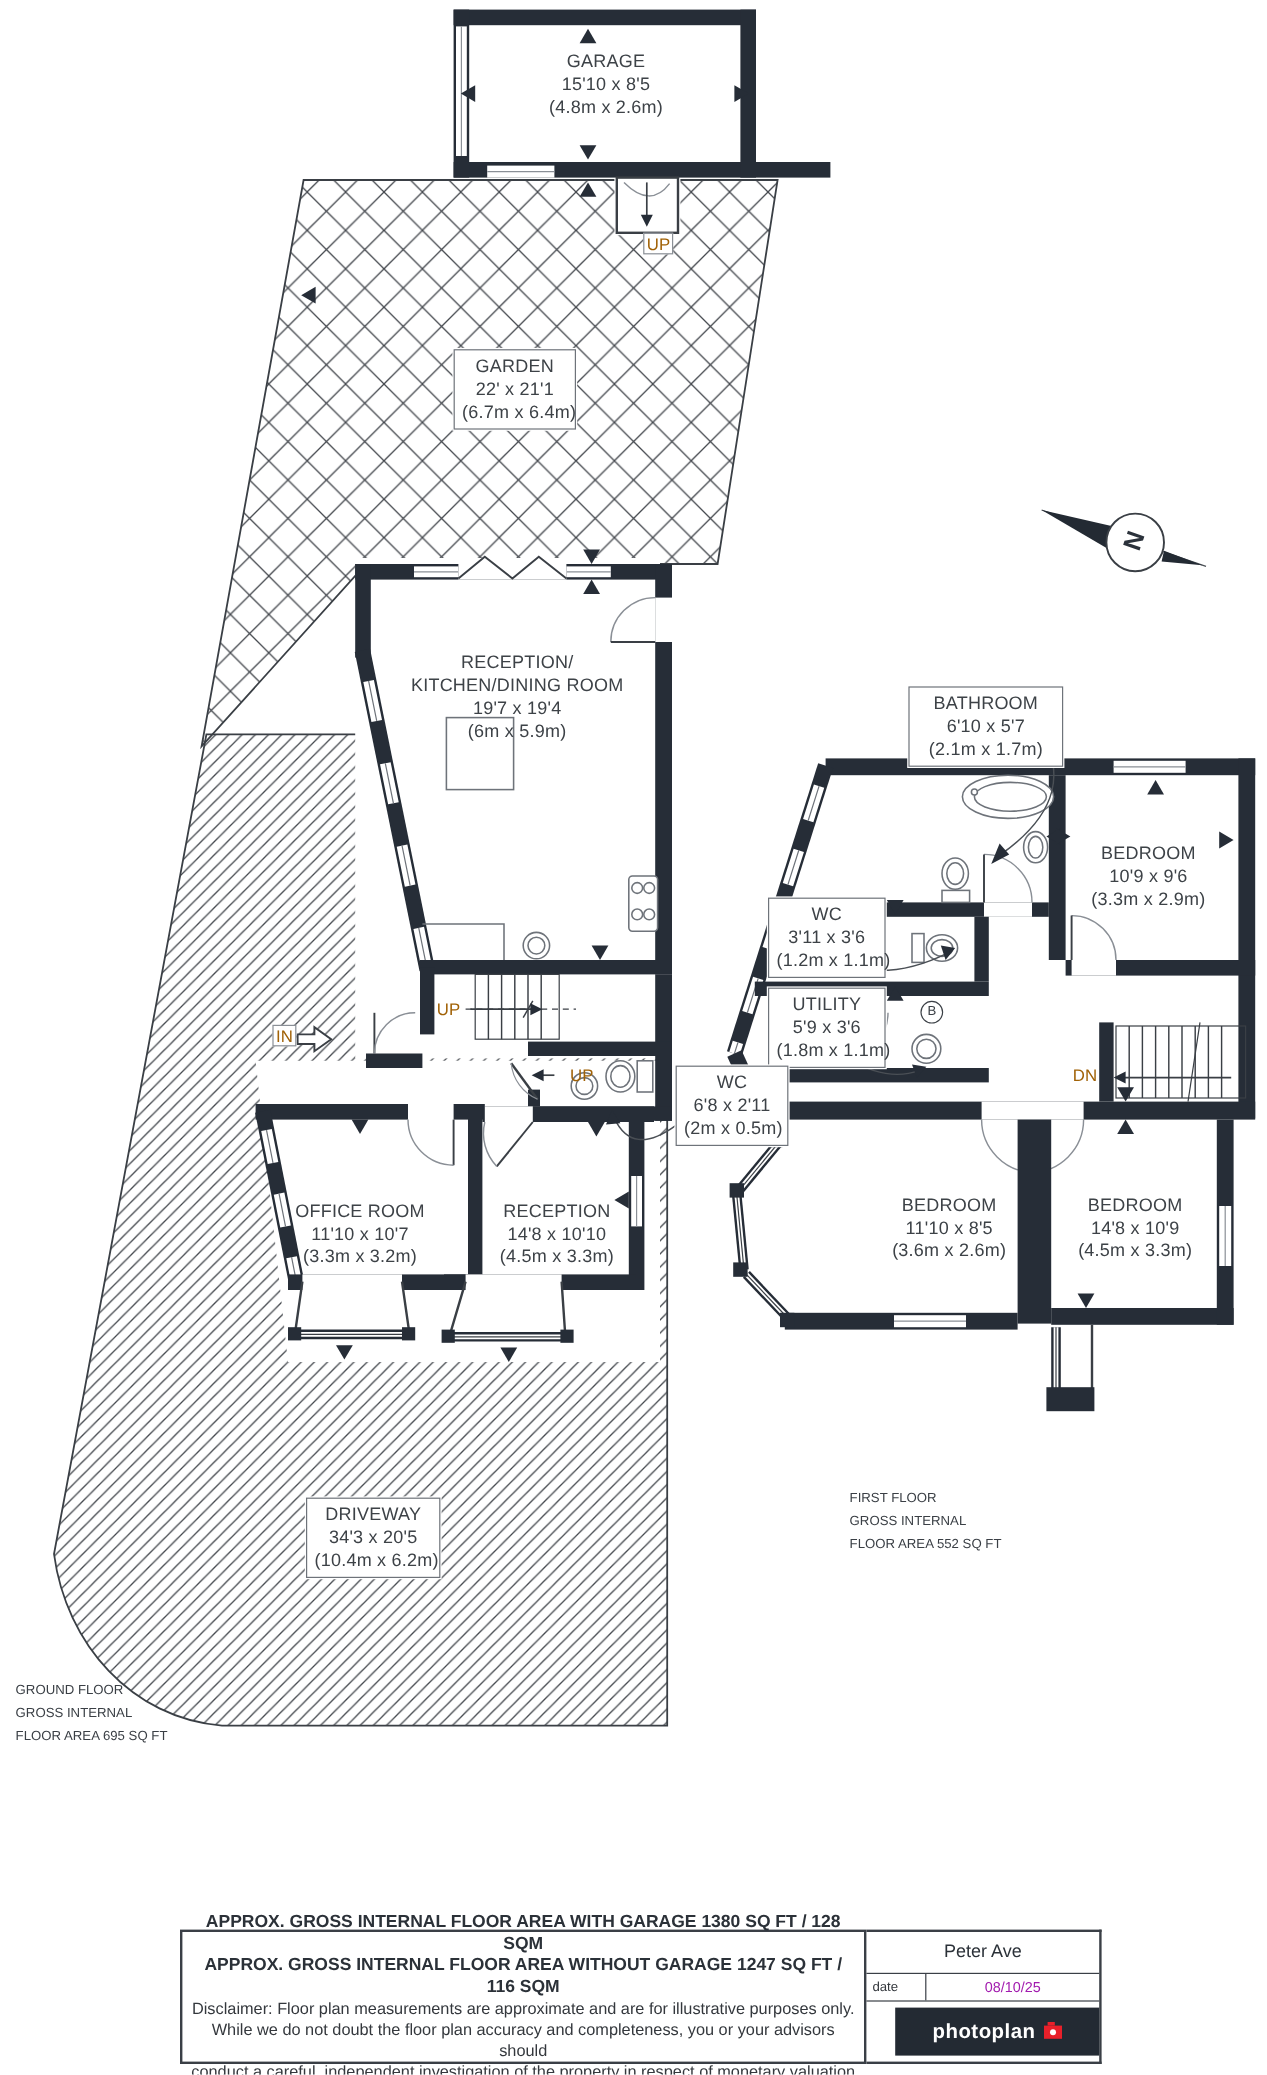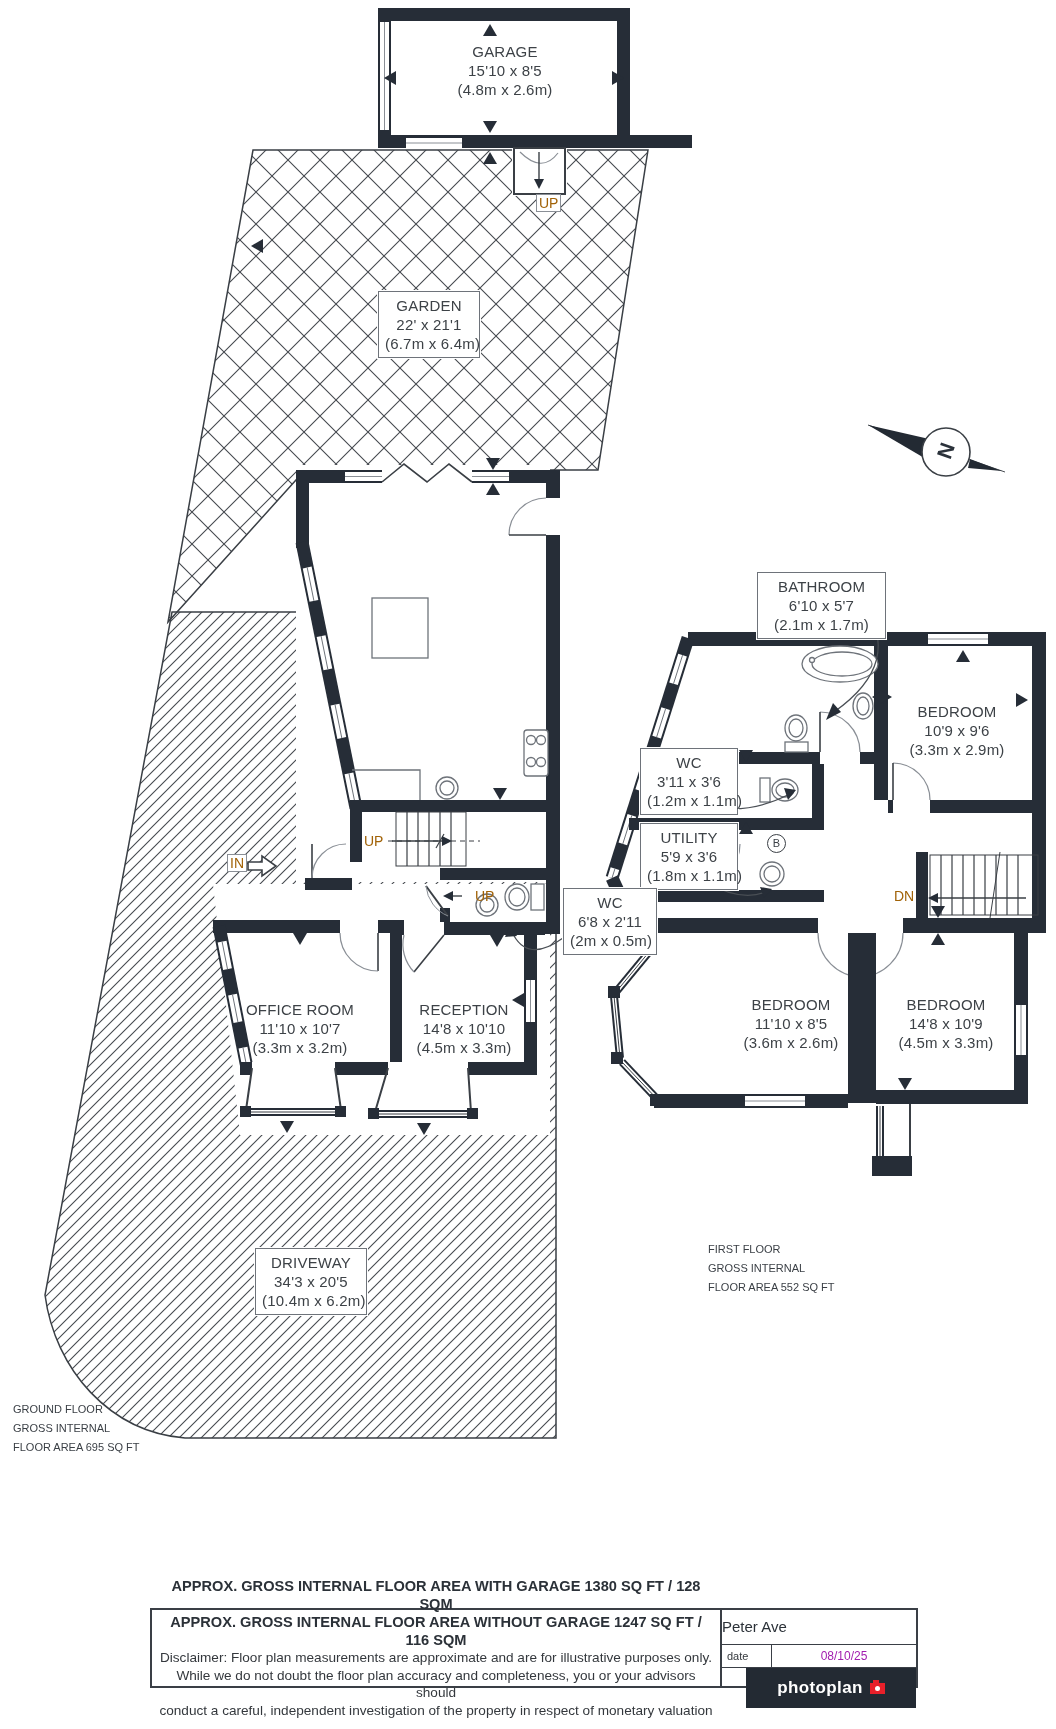--- a/index.html
+++ b/index.html
@@ -10,27 +10,27 @@
        letter-spacing:.2px;white-space:nowrap;}
   .lbl div{white-space:nowrap;}
   .boxed{background:#fff;border:1.5px solid #6e737a;padding:4px 6px;box-shadow:0 0 0 1px #fff;}
   .tag{position:absolute;font-size:14px;color:#a16207;margin-left:12px;}
   .tagbox{border:1px solid #8a8f96;background:#fff;padding:0 2px;}
   .b-circle{position:absolute;width:17px;height:17px;border:1.6px solid #3b4046;border-radius:50%;
             font-size:11px;line-height:17px;text-align:center;color:#3b4046;background:#fff;}
   .compass-n{position:absolute;left:946px;top:452px;transform:translate(-50%,-55%) rotate(-71deg);
              font-size:21px;font-weight:bold;color:#2b323b;}
   
-  #footer{position:absolute;left:150px;top:1608px;width:768px;height:80px;display:flex;}
+  #footer{position:absolute;left:150px;top:1608px;width:768px;height:112px;display:flex;}
   #footer .left{flex:1;border:2px solid #3a3f46;display:flex;flex-direction:column;
                 justify-content:center;text-align:center;padding:4px 6px;}
   .f-bold{font-size:14.6px;font-weight:bold;color:#2b3138;line-height:18px;}
   .f-small{font-size:13.6px;color:#34383d;line-height:17.5px;}
   #footer .right{width:194px;border:2px solid #3a3f46;border-left:none;display:flex;flex-direction:column;}
-  .addr{height:34px;line-height:34px;text-align:left;font-size:15px;color:#2b3138;border-bottom:1.5px solid #3a3f46;}
+  .addr{height:34px;line-height:34px;text-align:center;font-size:15px;color:#2b3138;border-bottom:1.5px solid #3a3f46;}
   .daterow{height:22px;display:flex;border-bottom:1.5px solid #3a3f46;}
   .daterow .dlab{width:44px;border-right:1.5px solid #3a3f46;font-size:11px;line-height:22px;padding-left:5px;color:#34383d;}
   .daterow .dval{flex:1;text-align:center;font-size:12px;line-height:22px;color:#a21caf;}
   .logorow{flex:1;display:flex;align-items:center;justify-content:flex-end;}
   .logo{background:#232a33;width:170px;height:40px;display:flex;align-items:center;justify-content:center;gap:7px;}
   .logo .txt{color:#fff;font-size:17px;font-weight:bold;letter-spacing:.4px;}
   .cam{position:relative;width:15px;height:11px;background:#e8202a;}
   .cam:before{content:"";position:absolute;left:3px;top:-3px;width:6px;height:3px;background:#e8202a;}
   .cam:after{content:"";position:absolute;left:5px;top:3px;width:5px;height:5px;background:#fff;border-radius:50%;}
   .summary{position:absolute;font-size:11px;line-height:19px;color:#3a3f45;text-align:left;}
@@ -346,20 +346,26 @@
 <div class="tag tagbox" style="left:524px;top:194px;"><span>UP</span></div>
 
 <div class="lbl boxed" style="left:378px;top:291px;width:88px;">
   <div>GARDEN</div>
       <div>22' x 21'1</div>
       <div>(6.7m x 6.4m)</div>
 </div>
 
 <div class="compass-n">N</div>
 
+<div class="lbl" style="left:331px;top:543px;width:200px;">
+  <div>RECEPTION/</div>
+      <div>KITCHEN/DINING ROOM</div>
+  <div>19'7 x 19'4</div>
+      <div>(6m x 5.9m)</div>
+</div>
 
 <div class="lbl boxed" style="left:757px;top:572px;width:115px;">
   <div>BATHROOM</div>
       <div>6'10 x 5'7</div>
       <div>(2.1m x 1.7m)</div>
 </div>
 
 <div class="lbl" style="left:877px;top:702px;width:160px;">
   <div>BEDROOM</div>
       <div>10'9 x 9'6</div>

